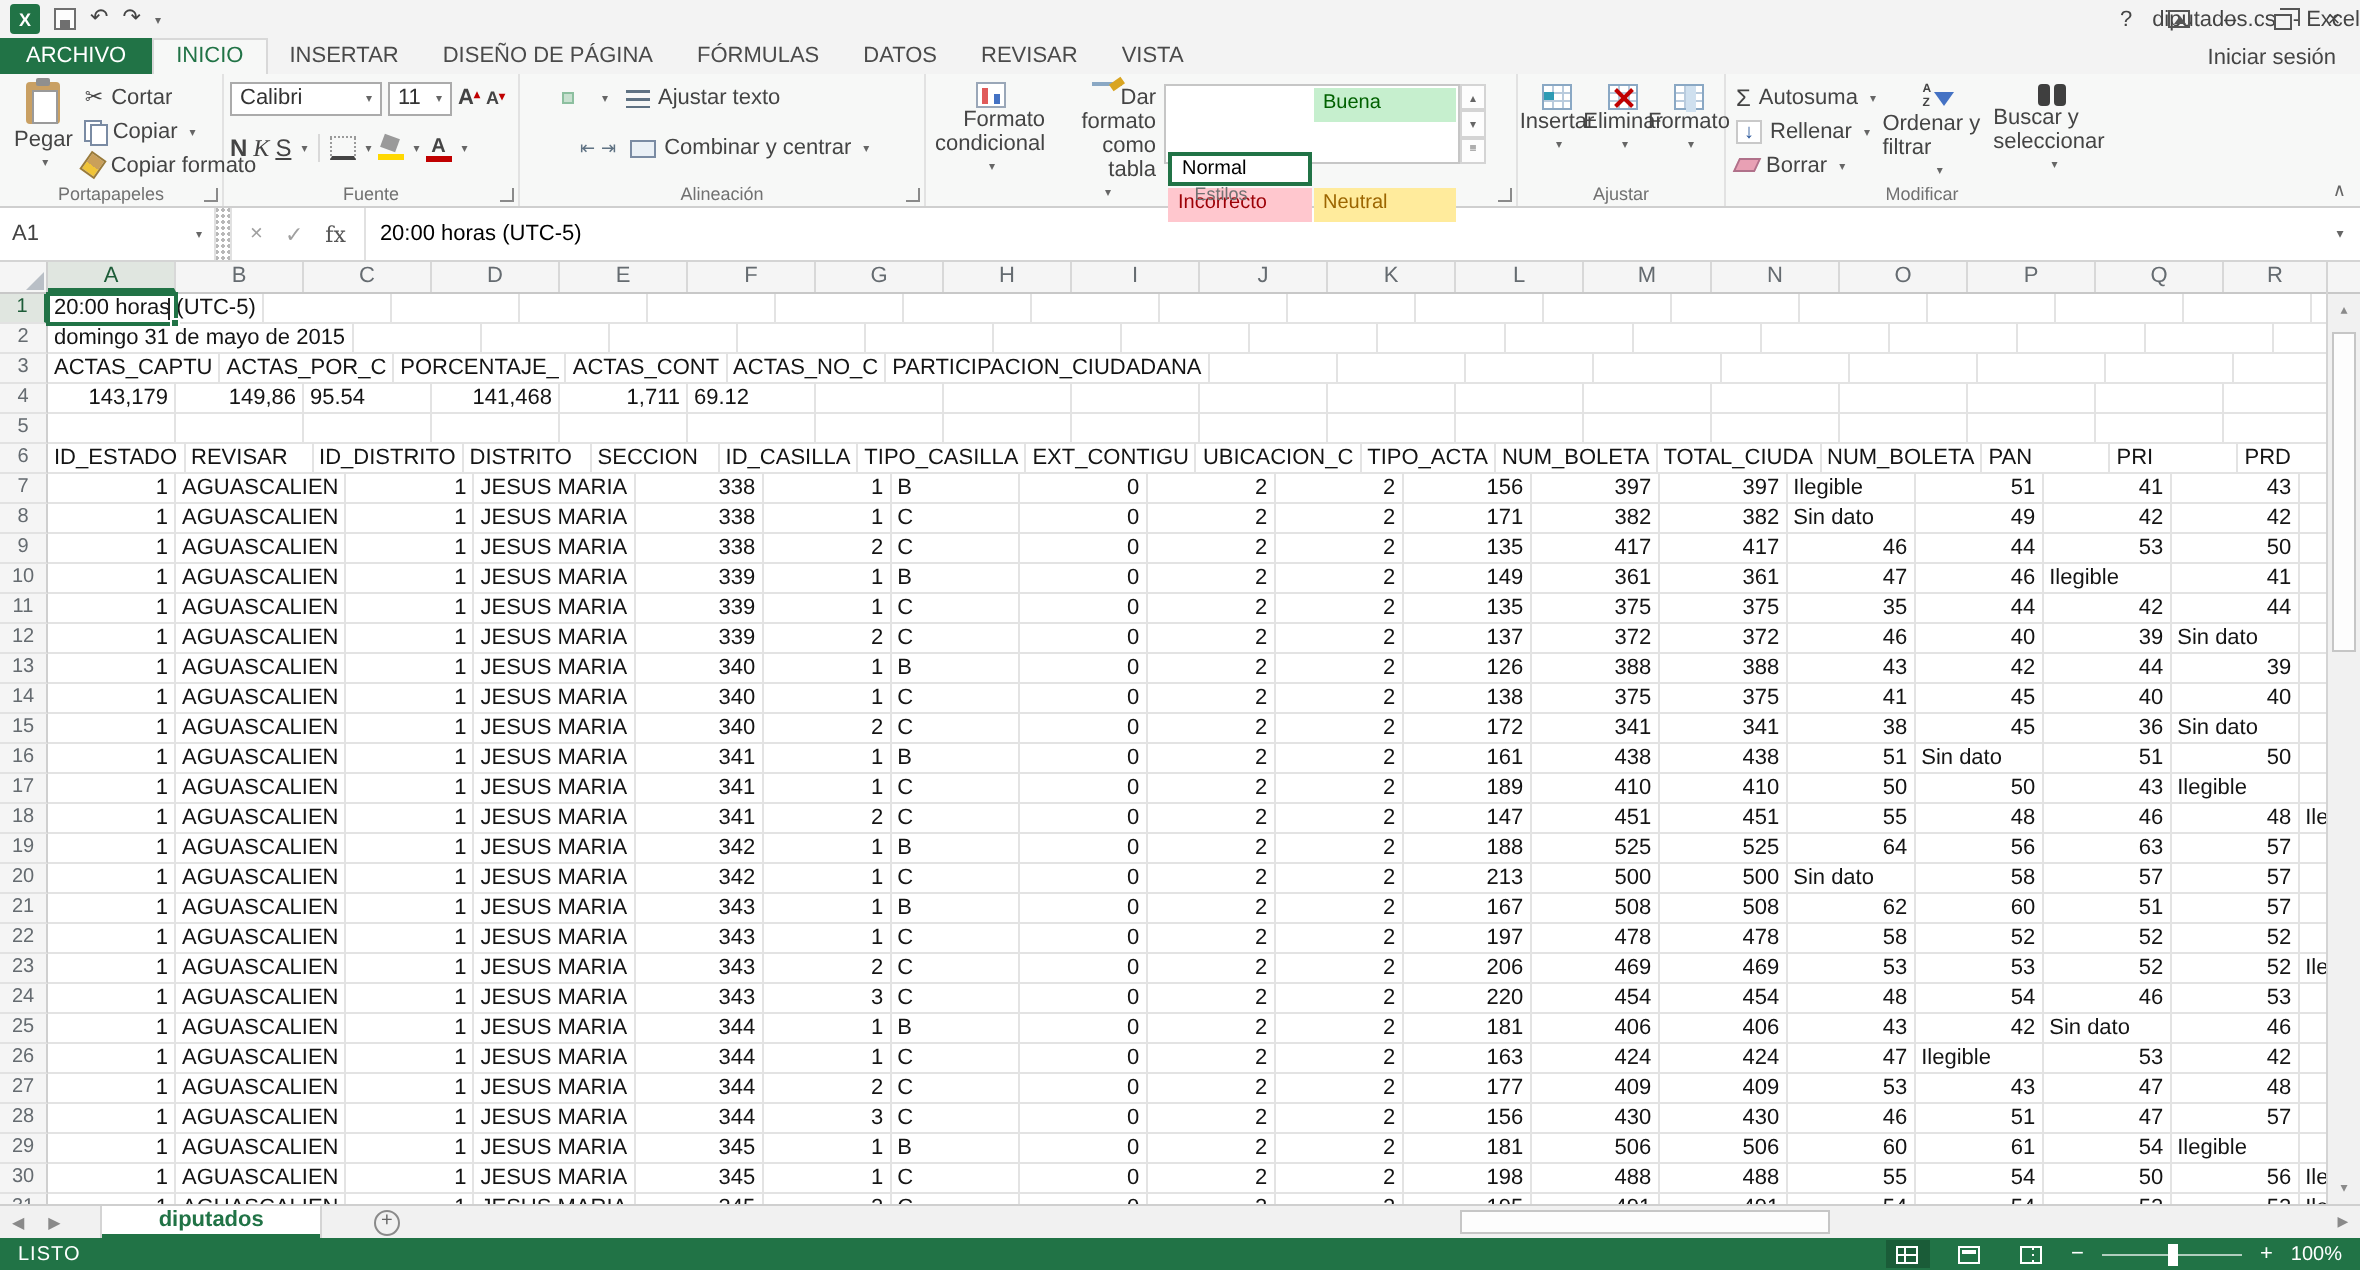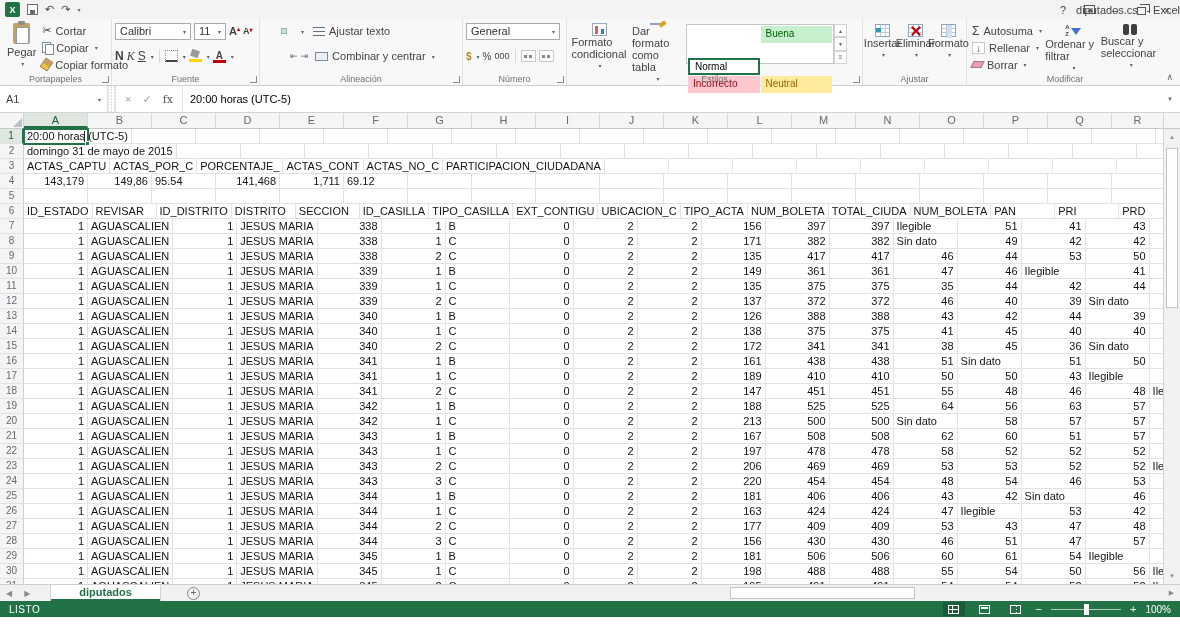--- a/index.html
+++ b/index.html
@@ -86,21 +86,21 @@
   .tblicon { width:15px; height:13px; border:1px solid #8aa8c4; background:
              repeating-linear-gradient(to right,transparent 0 4px,#b9cbdd 4px 5px),
              repeating-linear-gradient(to bottom,transparent 0 3px,#b9cbdd 3px 4px), #fff; position:relative; }
   .tblicon.brush::after { content:""; position:absolute; right:-2px; bottom:-2px; width:7px; height:4px; background:#d9a521; transform:rotate(-35deg); }
   .tblicon.del::before, .tblicon.del::after { content:""; position:absolute; left:6px; top:0; width:2px; height:12px; background:#c00000; }
   .tblicon.del::before { transform:rotate(45deg); } .tblicon.del::after { transform:rotate(-45deg); }
   .tblicon.ins::before { content:""; position:absolute; left:0; top:3px; width:5px; height:4px; background:#2e9bb4; }
   .tblicon.fmt::before { content:""; position:absolute; left:5px; top:0; width:5px; height:13px; background:#cfe0ef; }
 
   .stackbtn { display:flex; flex-direction:column; align-items:center; font-size:11px; color:#444; width:33px; line-height:12px; padding-top:2px; }
-  .big2 { width:58px; } .big2 .lbl { text-align:left; }
+  .big2 { width:58px; } .big2 .lbl { text-align:right; }
   .gallery { width:148px; border:1px solid #c6c6c6; background:#fff; display:grid; grid-template-columns:1fr 1fr; gap:1px; padding:1px; height:40px; margin-top:2px; }
   .stylecell { font-size:10px; line-height:16px; padding-left:5px; height:17px; overflow:hidden; }
   .stylecell.sel { border:2px solid #217346; line-height:13px; }
   .galscroll { width:13px; display:flex; flex-direction:column; margin-top:2px; height:40px; }
   .galscroll div { flex:1; border:1px solid #d4d4d4; background:#fdfdfd; font-size:6px; color:#666; display:flex; align-items:center; justify-content:center; }
   .sigma { font-size:12px; color:#444; }
   .filldown { color:#2b579a; font-size:10px; border:1px solid #c9c9c9; background:#fff; width:13px; height:12px; line-height:11px; text-align:center; }
   .eraser { width:11px; height:7px; background:#e8a0b4; border:1px solid #b0718a; transform:skewX(-25deg); }
   .sorticon { display:flex; align-items:center; gap:1px; height:16px; }
   .azcol { display:flex; flex-direction:column; font-size:6px; font-weight:bold; color:#444; line-height:7px; }
@@ -194,20 +194,33 @@
           <span class="ribdisp"></span>
         </div>
       <div class="wbtn">–</div>
       <div class="wbtn">
           <span class="resticon"></span>
         </div>
       <div class="wbtn">×</div>
     </div>
   </div>
 
+  <div class="tabrow">
+    <div class="filetab">ARCHIVO</div>
+    <div style="display:flex">
+        <div class="rtab active">INICIO</div>
+        <div class="rtab">INSERTAR</div>
+        <div class="rtab">DISEÑO DE PÁGINA</div>
+        <div class="rtab">FÓRMULAS</div>
+        <div class="rtab">DATOS</div>
+        <div class="rtab">REVISAR</div>
+        <div class="rtab">VISTA</div>
+      </div>
+    <div class="signin">Iniciar sesión</div>
+  </div>
 
   <div class="ribbon">
 
     <div class="rgroup" style="width:112px">
       <div class="gbody">
         <div class="bigbtn">
           <span class="clipicon"></span>
           <span>Pegar</span>
           <span class="dd">▾</span>
         </div>
@@ -282,39 +295,20 @@
         <div class="minibtn" style="margin-left:2px">
           <span class="mergeicon"></span>
           <span>Combinar y centrar</span>
           <span class="dd">▾</span>
         </div>
       </div>
       <div class="glabel">Alineación</div>
       <div class="launcher"></div>
     </div>
 
-    <div class="rgroup" style="width:104px">
-      <div class="rrow">
-        <div class="combo" style="width:94px">
-          <span>General</span>
-            <span class="dd">▾</span>
-        </div>
-      </div>
-      <div class="rrow" style="margin-top:7px">
-        <span class="coin">$</span>
-        <span class="dd">▾</span>
-        <span class="pcticon">%</span>
-        <span class="thousicon">000</span>
-        <span class="sep"></span>
-        <span class="decicon"></span>
-        <span class="decicon"></span>
-      </div>
-      <div class="glabel">Número</div>
-      <div class="launcher"></div>
-    </div>
 
     <div class="rgroup" style="width:296px">
       <div class="gbody">
         <div class="bigbtn big2">
           <span class="cficon"></span>
           <span class="lbl">Formato condicional</span>
           <span class="dd">▾</span>
         </div>
         <div class="bigbtn big2">
           <span class="tblicon brush"></span>

